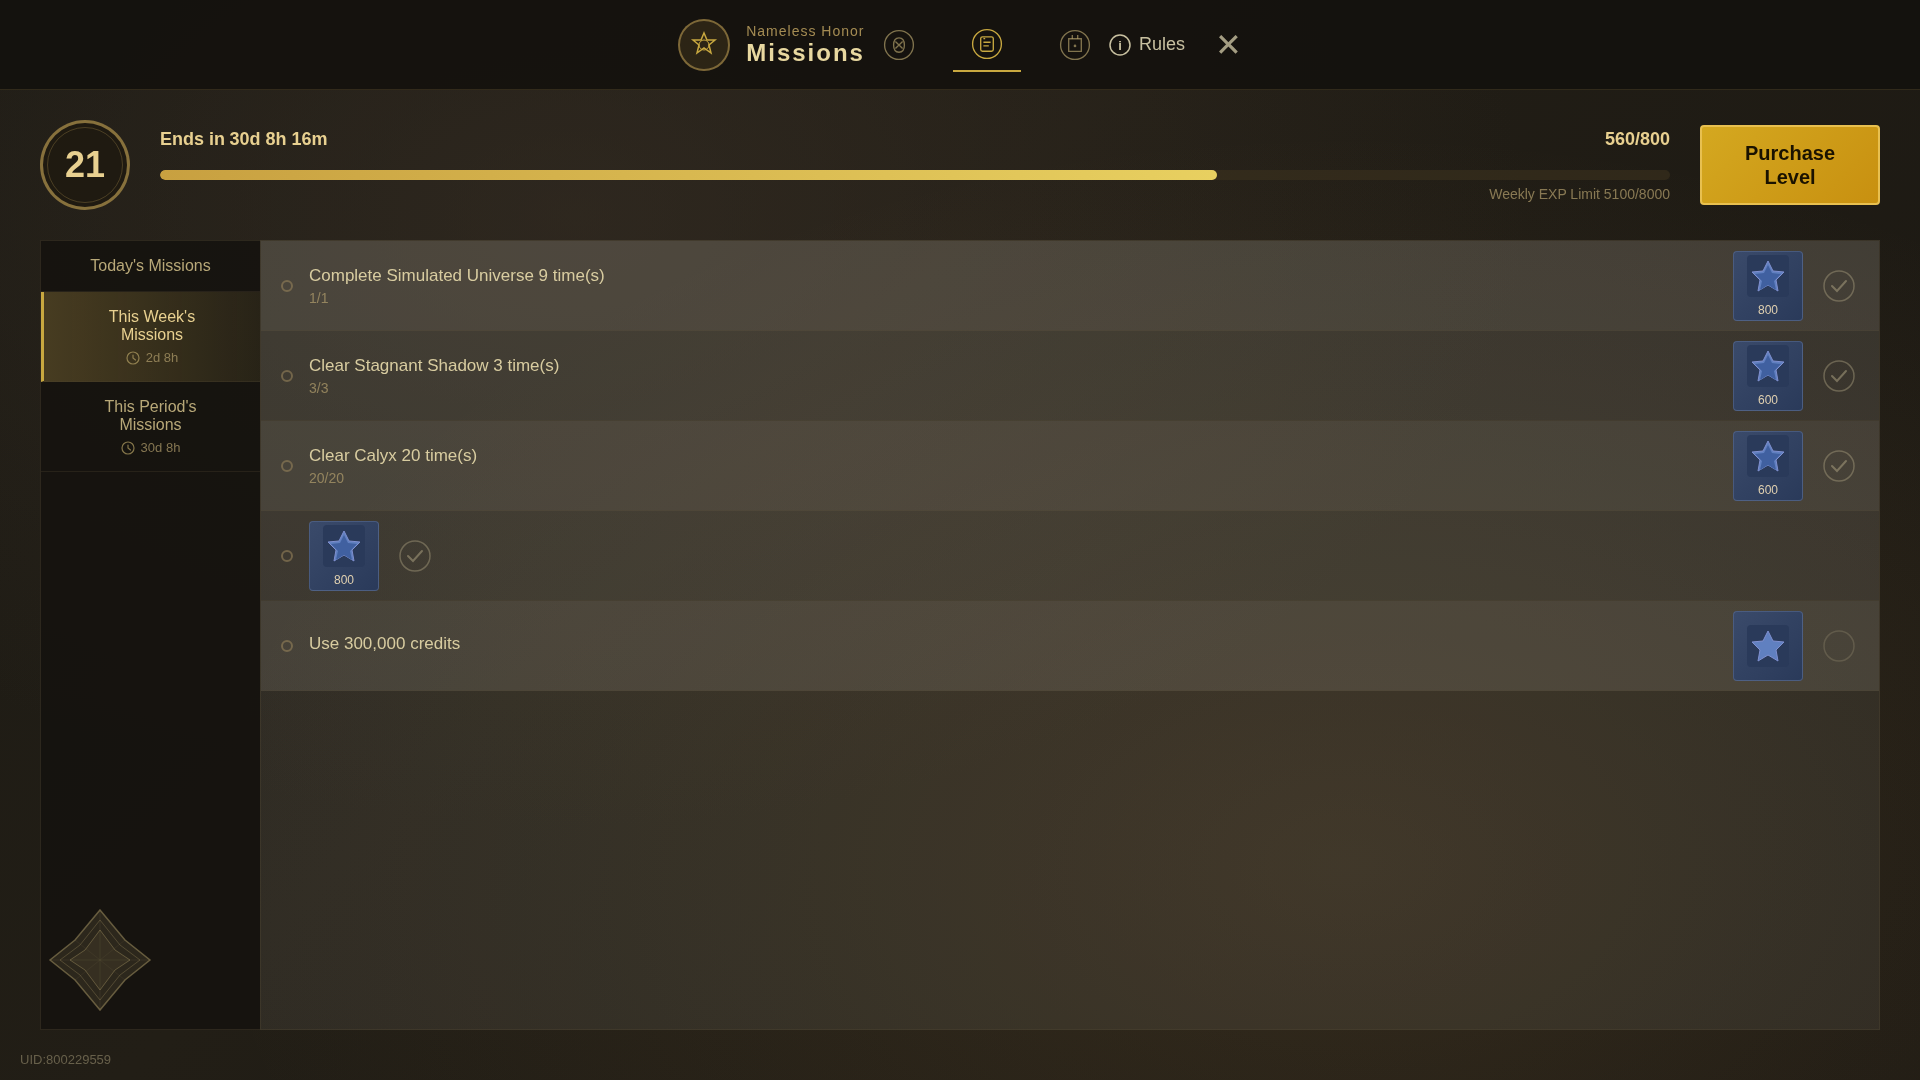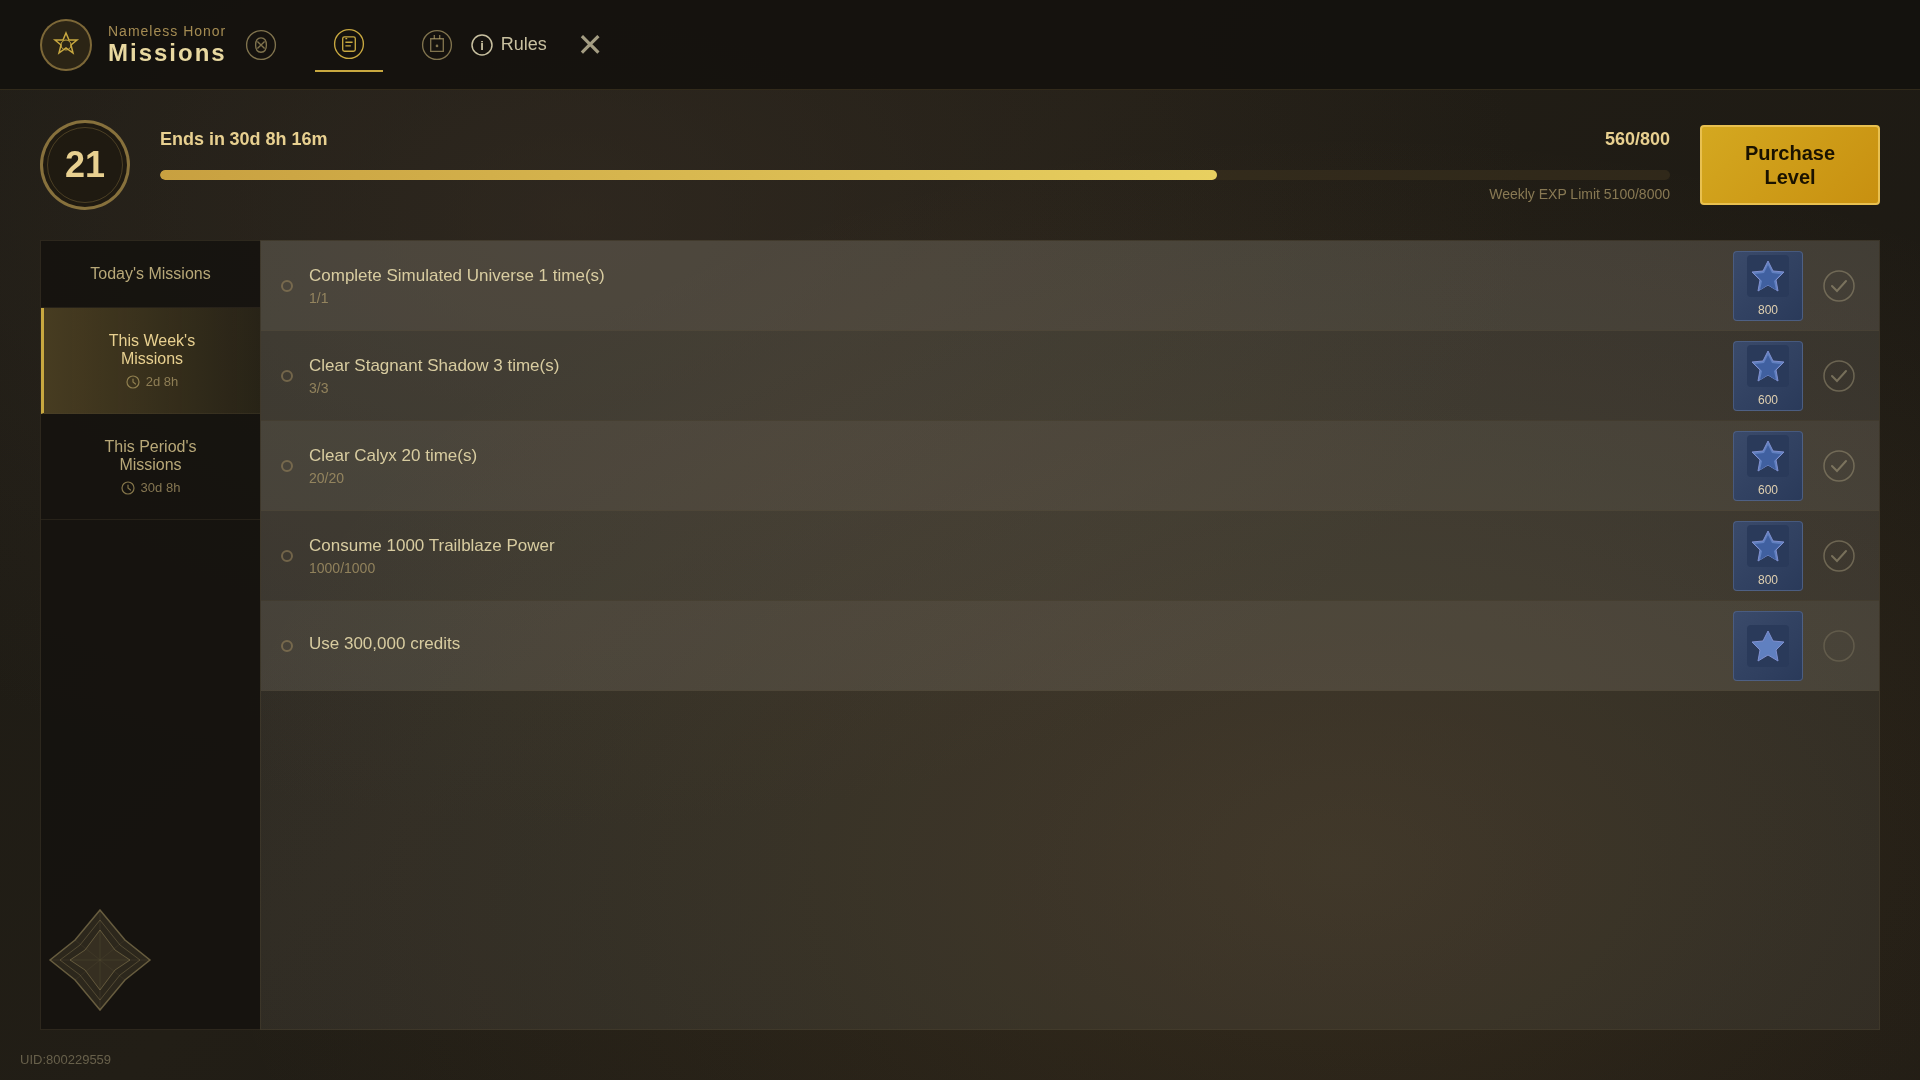--- a/index.html
+++ b/index.html
@@ -25,21 +25,21 @@
     .header {
       position: absolute;
       top: 0;
       left: 0;
       right: 0;
       height: 90px;
       background: rgba(20,18,14,0.95);
       border-bottom: 1px solid rgba(120,100,60,0.3);
       display: flex;
       align-items: center;
-      justify-content: flex-start;
+      justify-content: center;
       padding: 0 40px;
       z-index: 10;
     }
 
     .header-left {
       display: flex;
       align-items: center;
       gap: 16px;
     }
 
@@ -252,21 +252,21 @@
       width: 220px;
       flex-shrink: 0;
       background: rgba(20,18,14,0.85);
       border: 1px solid rgba(80,70,50,0.4);
       border-right: none;
       display: flex;
       flex-direction: column;
     }
 
     .sidebar-item {
-      padding: 24px 20px;
+      padding: 16px 20px;
       cursor: pointer;
       border-bottom: 1px solid rgba(80,70,50,0.3);
       color: #b8a878;
       font-size: 16px;
       text-align: center;
     }
 
     .sidebar-item.active {
       background: linear-gradient(90deg, rgba(120,100,50,0.5), rgba(80,70,40,0.3));
       border-left: 3px solid #c8a840;
@@ -507,21 +507,21 @@
           <span>30d 8h</span>
         </div>
       </div>
     </div>
 
     <div class="mission-list">
 
       <div class="mission-item">
         <div class="mission-bullet"></div>
         <div class="mission-text">
-          <div class="mission-name">Complete Simulated Universe 1 time(s)</div>
+          <div class="mission-name">Complete Simulated Universe 9 time(s)</div>
           <div class="mission-progress">1/1</div>
         </div>
         <div class="mission-reward">
           <svg class="mission-reward-icon" viewBox="0 0 42 42" fill="none">
             <rect width="42" height="42" rx="4" fill="#2a3a5a"></rect>
             <polygon points="21,6 26,16 37,17 29,25 31,36 21,30 11,36 13,25 5,17 16,16" fill="#6080c0" stroke="#8090d0" stroke-width="1"></polygon>
             <polygon points="21,10 25,18 34,19 27,26 29,35 21,30 13,35 15,26 8,19 17,18" fill="#4060a0"></polygon>
           </svg>
           <div class="mission-reward-count">800</div>
         </div>
@@ -572,24 +572,20 @@
         <div class="mission-check">
           <svg width="36" height="36" viewBox="0 0 36 36" fill="none">
             <circle cx="18" cy="18" r="15" stroke="rgba(160,150,120,0.5)" stroke-width="1.5" fill="none"></circle>
             <path d="M11 18 L16 23 L25 13" stroke="rgba(160,150,120,0.6)" stroke-width="2" stroke-linecap="round"></path>
           </svg>
         </div>
       </div>
 
       <div class="mission-item">
         <div class="mission-bullet"></div>
-        <div class="mission-text">
-          <div class="mission-name">Consume 1000 Trailblaze Power</div>
-          <div class="mission-progress">1000/1000</div>
-        </div>
         <div class="mission-reward">
           <svg class="mission-reward-icon" viewBox="0 0 42 42" fill="none">
             <rect width="42" height="42" rx="4" fill="#2a3a5a"></rect>
             <polygon points="21,6 26,16 37,17 29,25 31,36 21,30 11,36 13,25 5,17 16,16" fill="#6080c0" stroke="#8090d0" stroke-width="1"></polygon>
             <polygon points="21,10 25,18 34,19 27,26 29,35 21,30 13,35 15,26 8,19 17,18" fill="#4060a0"></polygon>
           </svg>
           <div class="mission-reward-count">800</div>
         </div>
         <div class="mission-check">
           <svg width="36" height="36" viewBox="0 0 36 36" fill="none">

